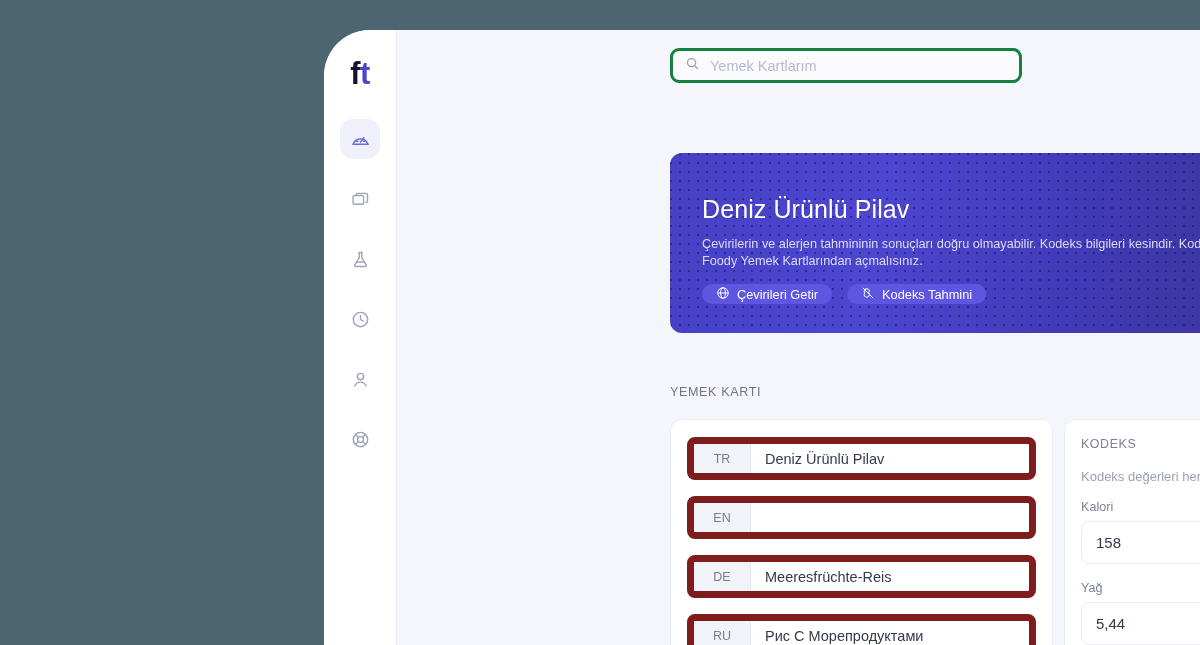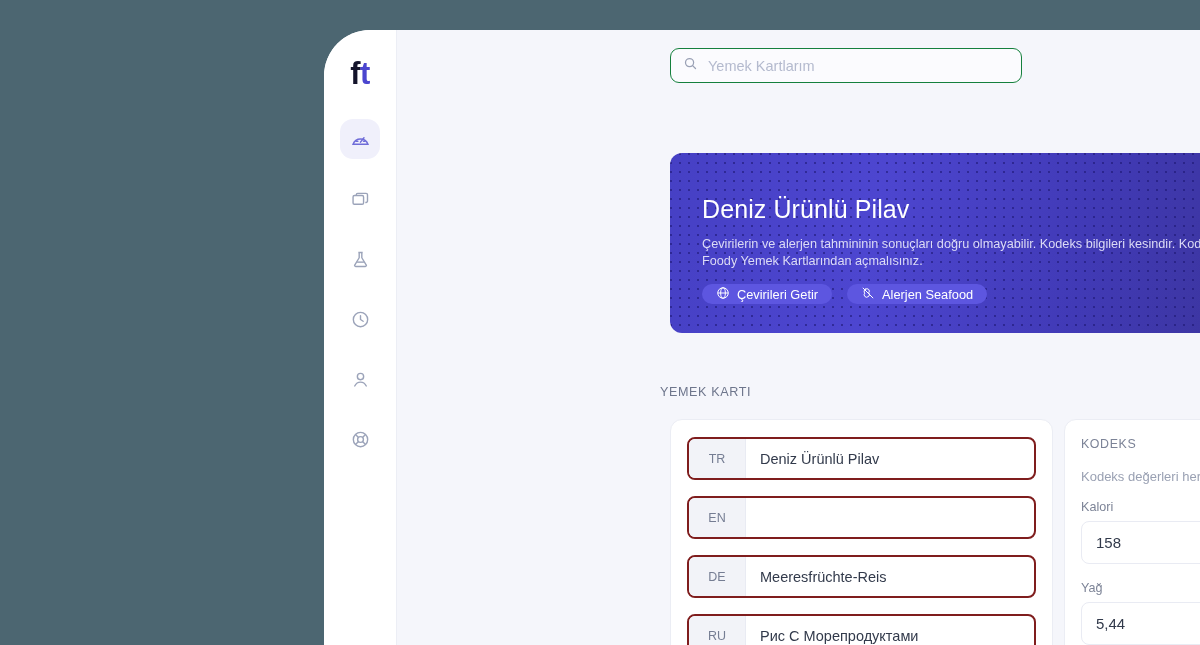--- a/index.html
+++ b/index.html
@@ -89,21 +89,21 @@
   }
 
   
   .topbar {
     padding: 18px 0 0 273px;
   }
   .search-box {
     width: 352px;
     height: 35px;
     background: #fbfbfe;
-    border: 1px solid #15803d;
+    border: 3px solid #15803d;
     border-radius: 9px;
     display: flex;
     align-items: center;
     padding: 0 12px;
     gap: 10px;
   }
   .search-box svg { flex: 0 0 auto; color: #9aa1b5; }
   .search-input {
     border: 0;
     outline: 0;
@@ -160,21 +160,21 @@
     font-size: 12.8px;
     border: 0;
     font-family: "Liberation Sans", sans-serif;
     white-space: nowrap;
   }
   .pill svg { flex: 0 0 auto; }
 
   
   .section-label {
     position: absolute;
-    left: 263px;
+    left: 273px;
     top: 355px;
     font-size: 12.6px;
     letter-spacing: .6px;
     color: #6e768c;
   }
 
   
   .cards {
     position: absolute;
     left: 273px;
@@ -187,21 +187,21 @@
     border: 1px solid #ebedf4;
     border-radius: 12px;
     padding: 17px 16px 16px 16px;
   }
   .card-translations { width: 383px; }
   .card-codex { width: 300px; }
 
   .lang-row {
     display: flex;
     align-items: stretch;
-    border: 2px solid #7f1d1d;
+    border: 7px solid #7f1d1d;
     border-radius: 8px;
     overflow: hidden;
     height: 43px;
     margin-bottom: 16px;
     background: #ffffff;
   }
   .lang-row:last-child { margin-bottom: 0; }
   .lang-tag {
     flex: 0 0 57px;
     background: #f2f3f8;
@@ -361,21 +361,21 @@
             <span>Çevirileri Getir</span>
           </button>
 
           <button class="pill">
             <span>
               <svg width="14" height="14" viewBox="0 0 24 24" fill="none" stroke="currentColor" stroke-width="1.7" stroke-linecap="round">
                 <path d="M7.6 5.4a4.2 4.2 0 0 1 5.6 6.2 4.2 4.2 0 0 1-1.1 6.8 4.2 4.2 0 0 1-5.6-6.2 4.2 4.2 0 0 1 1.1-6.8z"></path>
                 <line x1="3.6" y1="3.6" x2="20.4" y2="20.4"></line>
               </svg>
             </span>
-            <span>Alerjen Seafood</span>
+            <span>Kodeks Tahmini</span>
           </button>
 
         </div>
       </div>
     </div>
 
     <div class="section-label">YEMEK KARTI</div>
 
     <div class="cards">
 

